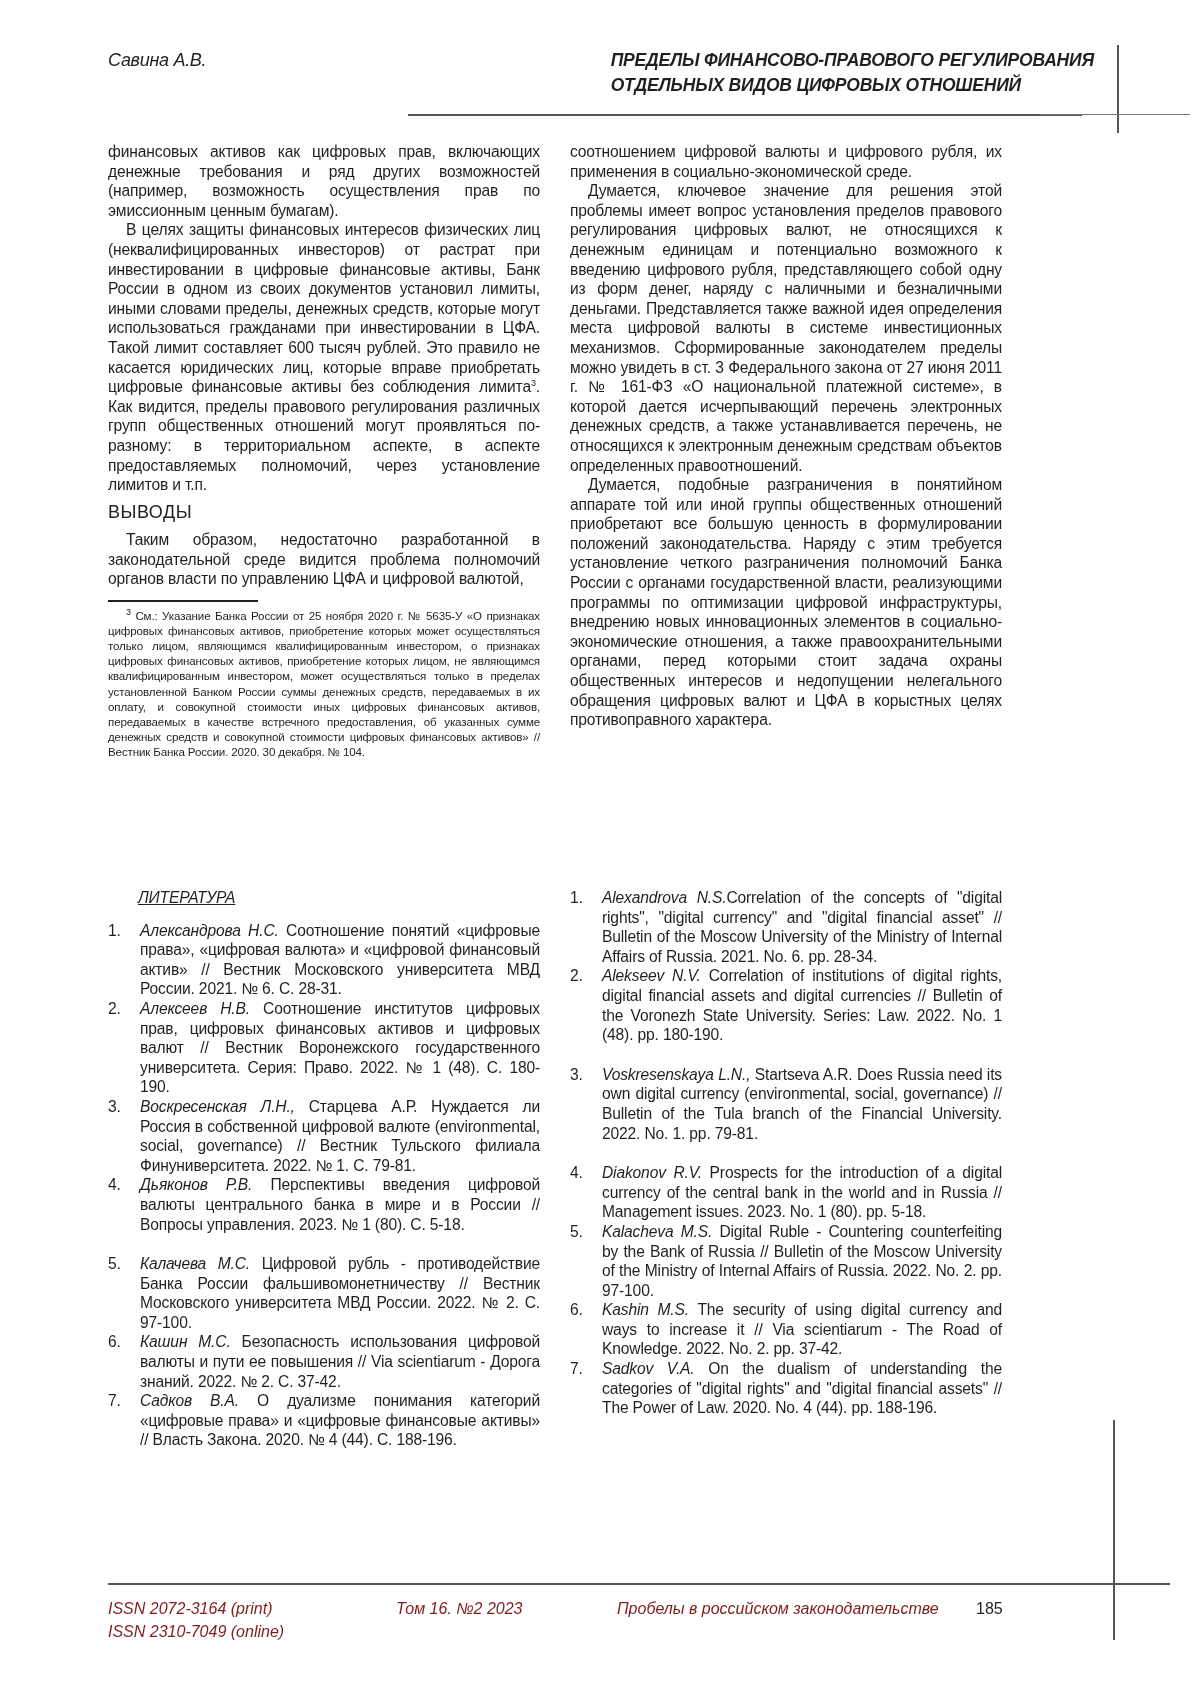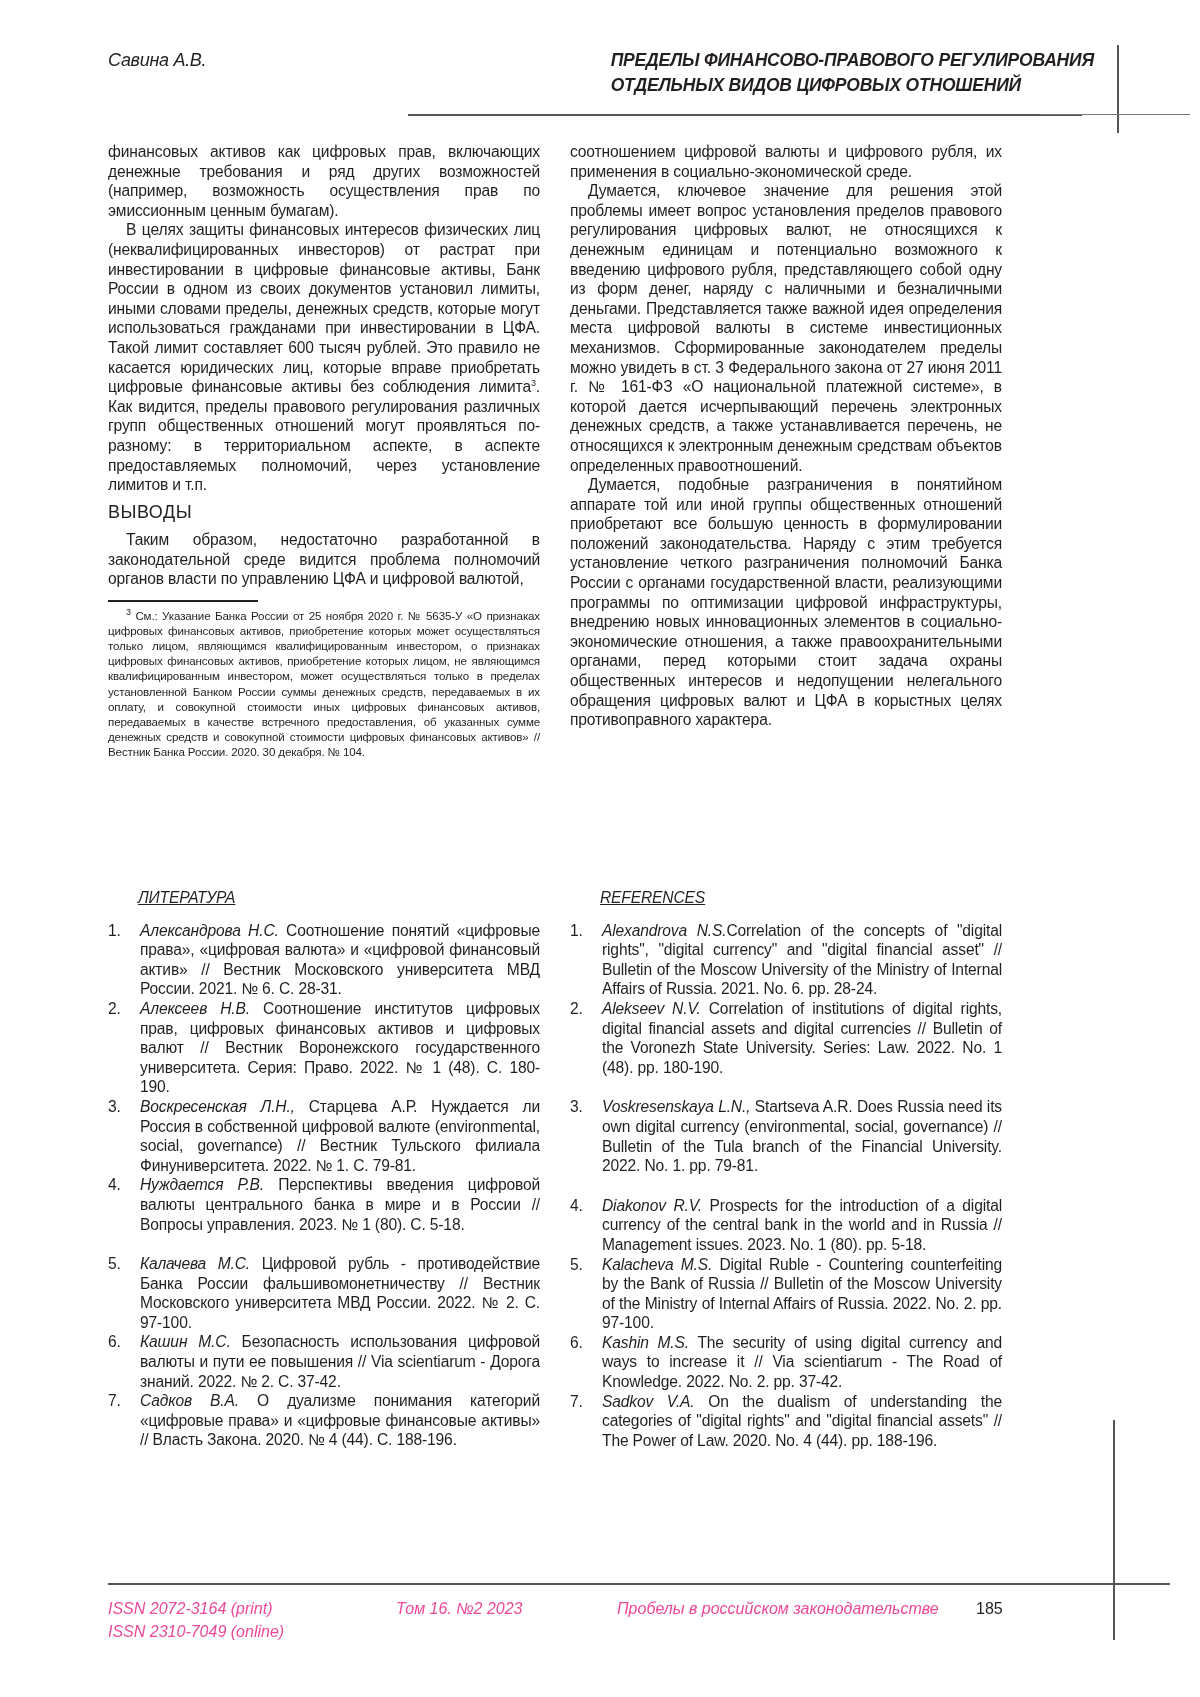--- a/index.html
+++ b/index.html
@@ -28,21 +28,21 @@
   .refs-left { left: 108px; top: 888px; width: 432px; }
   .refs-right { left: 570px; top: 888px; width: 432px; }
   .refs-title { font-style: italic; text-decoration: underline; padding-left: 30px; margin-bottom: 13px; }
   .ref { display: flex; text-align: justify; }
   .ref .num { width: 32px; flex: 0 0 32px; }
   .ref .body { flex: 1; }
   .ref .auth { font-style: italic; }
   .gap { height: 20px; }
 
   
-  .foot { position: absolute; font-family: "Liberation Sans", sans-serif; font-style: italic; font-size: 16px; line-height: 23px; color: #ec4899; }
+  .foot { position: absolute; font-family: "Liberation Sans", sans-serif; font-style: italic; font-size: 16px; line-height: 23px; color: #7f1d1d; }
   .foot-issn { left: 108px; top: 1597px; }
   .foot-vol { left: 396px; top: 1597px; }
   .foot-journal { left: 617px; top: 1597px; }
   .foot-page { position: absolute; left: 976px; top: 1597px; font-family: "Liberation Sans", sans-serif; font-size: 16px; line-height: 23px; }
 </style>
 </head>
 <body>
 
 <div class="hdr-author">Савина А.В.</div>
 <div class="hdr-title">
@@ -82,42 +82,41 @@
   <div class="ref">
       <span class="num">2.</span>
       <span class="body"><span class="auth">Алексеев Н.В.</span><span> Соотношение институтов цифровых прав, цифровых финансовых активов и цифровых валют // Вестник Воронежского государственного университета. Серия: Право. 2022. № 1 (48). С. 180-190.</span></span>
     </div>
   <div class="ref">
       <span class="num">3.</span>
       <span class="body"><span class="auth">Воскресенская Л.Н.,</span><span> Старцева А.Р. Нуждается ли Россия в собственной цифровой валюте (environmental, social, governance) // Вестник Тульского филиала Финуниверситета. 2022. № 1. С. 79-81.</span></span>
     </div>
   <div class="ref">
       <span class="num">4.</span>
-      <span class="body"><span class="auth">Нуждается Р.В.</span><span> Перспективы введения цифровой валюты центрального банка в мире и в России // Вопросы управления. 2023. № 1 (80). С. 5-18.</span></span>
+      <span class="body"><span class="auth">Дьяконов Р.В.</span><span> Перспективы введения цифровой валюты центрального банка в мире и в России // Вопросы управления. 2023. № 1 (80). С. 5-18.</span></span>
     </div>
   <div class="gap"></div>
   <div class="ref">
       <span class="num">5.</span>
       <span class="body"><span class="auth">Калачева М.С.</span><span> Цифровой рубль - противодействие Банка России фальшивомонетничеству // Вестник Московского университета МВД России. 2022. № 2. С. 97-100.</span></span>
     </div>
   <div class="ref">
       <span class="num">6.</span>
       <span class="body"><span class="auth">Кашин М.С.</span><span> Безопасность использования цифровой валюты и пути ее повышения // Via scientiarum - Дорога знаний. 2022. № 2. С. 37-42.</span></span>
     </div>
   <div class="ref">
       <span class="num">7.</span>
       <span class="body"><span class="auth">Садков В.А.</span><span> О дуализме понимания категорий «цифровые права» и «цифровые финансовые активы» // Власть Закона. 2020. № 4 (44). С. 188-196.</span></span>
     </div>
 </div>
 
 <div class="refs refs-right">
-  <div class="refs-title">REFERENCES</div>
   <div class="ref">
       <span class="num">1.</span>
-      <span class="body"><span class="auth">Alexandrova N.S.</span><span>Correlation of the concepts of "digital rights", "digital currency" and "digital financial asset" // Bulletin of the Moscow University of the Ministry of Internal Affairs of Russia. 2021. No. 6. pp. 28-24.</span></span>
+      <span class="body"><span class="auth">Alexandrova N.S.</span><span>Correlation of the concepts of "digital rights", "digital currency" and "digital financial asset" // Bulletin of the Moscow University of the Ministry of Internal Affairs of Russia. 2021. No. 6. pp. 28-34.</span></span>
     </div>
   <div class="ref">
       <span class="num">2.</span>
       <span class="body"><span class="auth">Alekseev N.V.</span><span> Correlation of institutions of digital rights, digital financial assets and digital currencies // Bulletin of the Voronezh State University. Series: Law. 2022. No. 1 (48). pp. 180-190.</span></span>
     </div>
   <div class="gap"></div>
   <div class="ref">
       <span class="num">3.</span>
       <span class="body"><span class="auth">Voskresenskaya L.N.,</span><span> Startseva A.R. Does Russia need its own digital currency (environmental, social, governance) // Bulletin of the Tula branch of the Financial University. 2022. No. 1. pp. 79-81.</span></span>
     </div>

